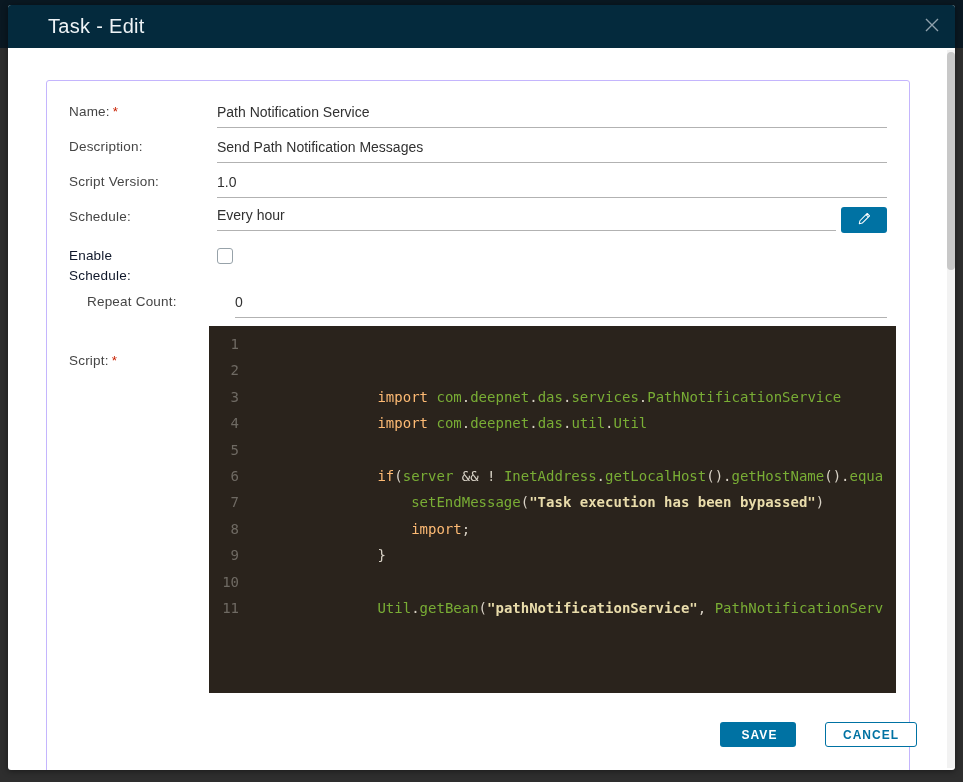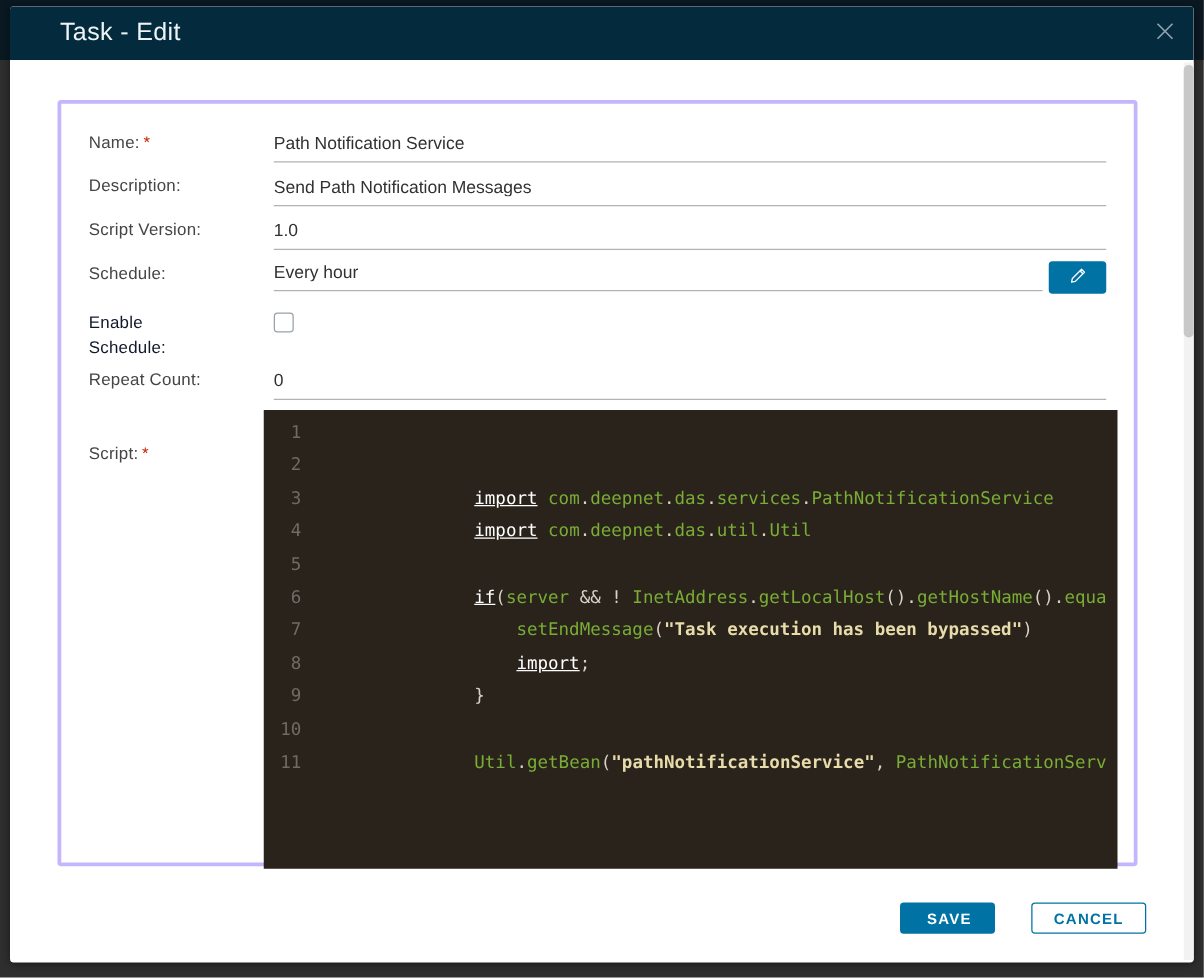--- a/index.html
+++ b/index.html
@@ -25,28 +25,28 @@
   }
   .modal-title {
     color:#eef3f6; font-size:20px; font-weight:300; letter-spacing:.3px;
   }
   .close-btn {
     margin-left:auto; width:22px; height:22px; display:flex;
     align-items:center; justify-content:center; cursor:pointer; background:none; border:none;
   }
   .modal-body { position:relative; height:722px; }
   .card {
-    position:absolute; left:38px; top:32px; width:864px; height:613px;
-    border:3px solid #c4b5fd; border-radius:3px;
+    position:absolute; left:38px; top:32px; width:864px; height:702px;
+    border:1px solid #c4b5fd; border-radius:3px;
     padding:11px 22px 0 22px;
   }
   .f-row { display:flex; align-items:flex-end; }
   .f-row.h36 { height:36px; }
   .f-row.h35 { height:35px; }
-  .f-row.h27 { height:27px; }
+  .f-row.h27 { height:27px;margin-left:18px; }
   .f-label {
     width:148px; flex:none; font-size:13.5px; color:#454545;
     letter-spacing:.2px; padding-bottom:8px; line-height:16px;
   }
   .f-label .req { color:#c92100; margin-left:3px; }
   .f-value { flex:1; display:flex; align-items:flex-start; min-width:0; }
   .f-input {
     width:100%; border:none; border-bottom:1px solid #b2b2b2;
     font-family:"Liberation Sans", sans-serif;
     font-size:14px; color:#313131; padding:0 0 7px 0; background:transparent;
@@ -67,21 +67,21 @@
   .script-label-col { width:148px; flex:none; padding-top:8px;margin-top:19px; }
   .editor {
     flex:1; height:367px; margin:0 -9px 0 -8px; background:#2a231c;
     overflow:hidden; cursor:text;
     font-family:"DejaVu Sans Mono", monospace;
     font-size:14px; line-height:26.4px; padding-top:5px;
   }
   .code-line { display:flex; white-space:pre; }
   .ln { flex:none; width:30px; text-align:right; color:#6f6a63; user-select:none; }
   .lt { padding-left:12px; white-space:pre; }
-  .tk-kw { color:#ffffff;text-decoration:underline; }
+  .tk-kw { color:#fdba74; }
   .tk-id { color:#79ad35; }
   .tk-str { color:#e9dcab; font-weight:bold; }
   .tk-pl { color:#d8d2c6; }
   .footer { position:absolute; top:674px; right:38px; display:flex; gap:29px; }
   .btn {
     height:25px; min-width:76px; border-radius:3px; font-family:"Liberation Sans", sans-serif;
     font-size:12px; font-weight:bold; letter-spacing:1px; padding:0 17px; cursor:pointer;
   }
   .btn-primary { background:#0072a3; color:#ffffff; border:none;padding-left:20px; }
   .btn-outline { background:#ffffff; color:#0072a3; border:1px solid #0072a3; }

